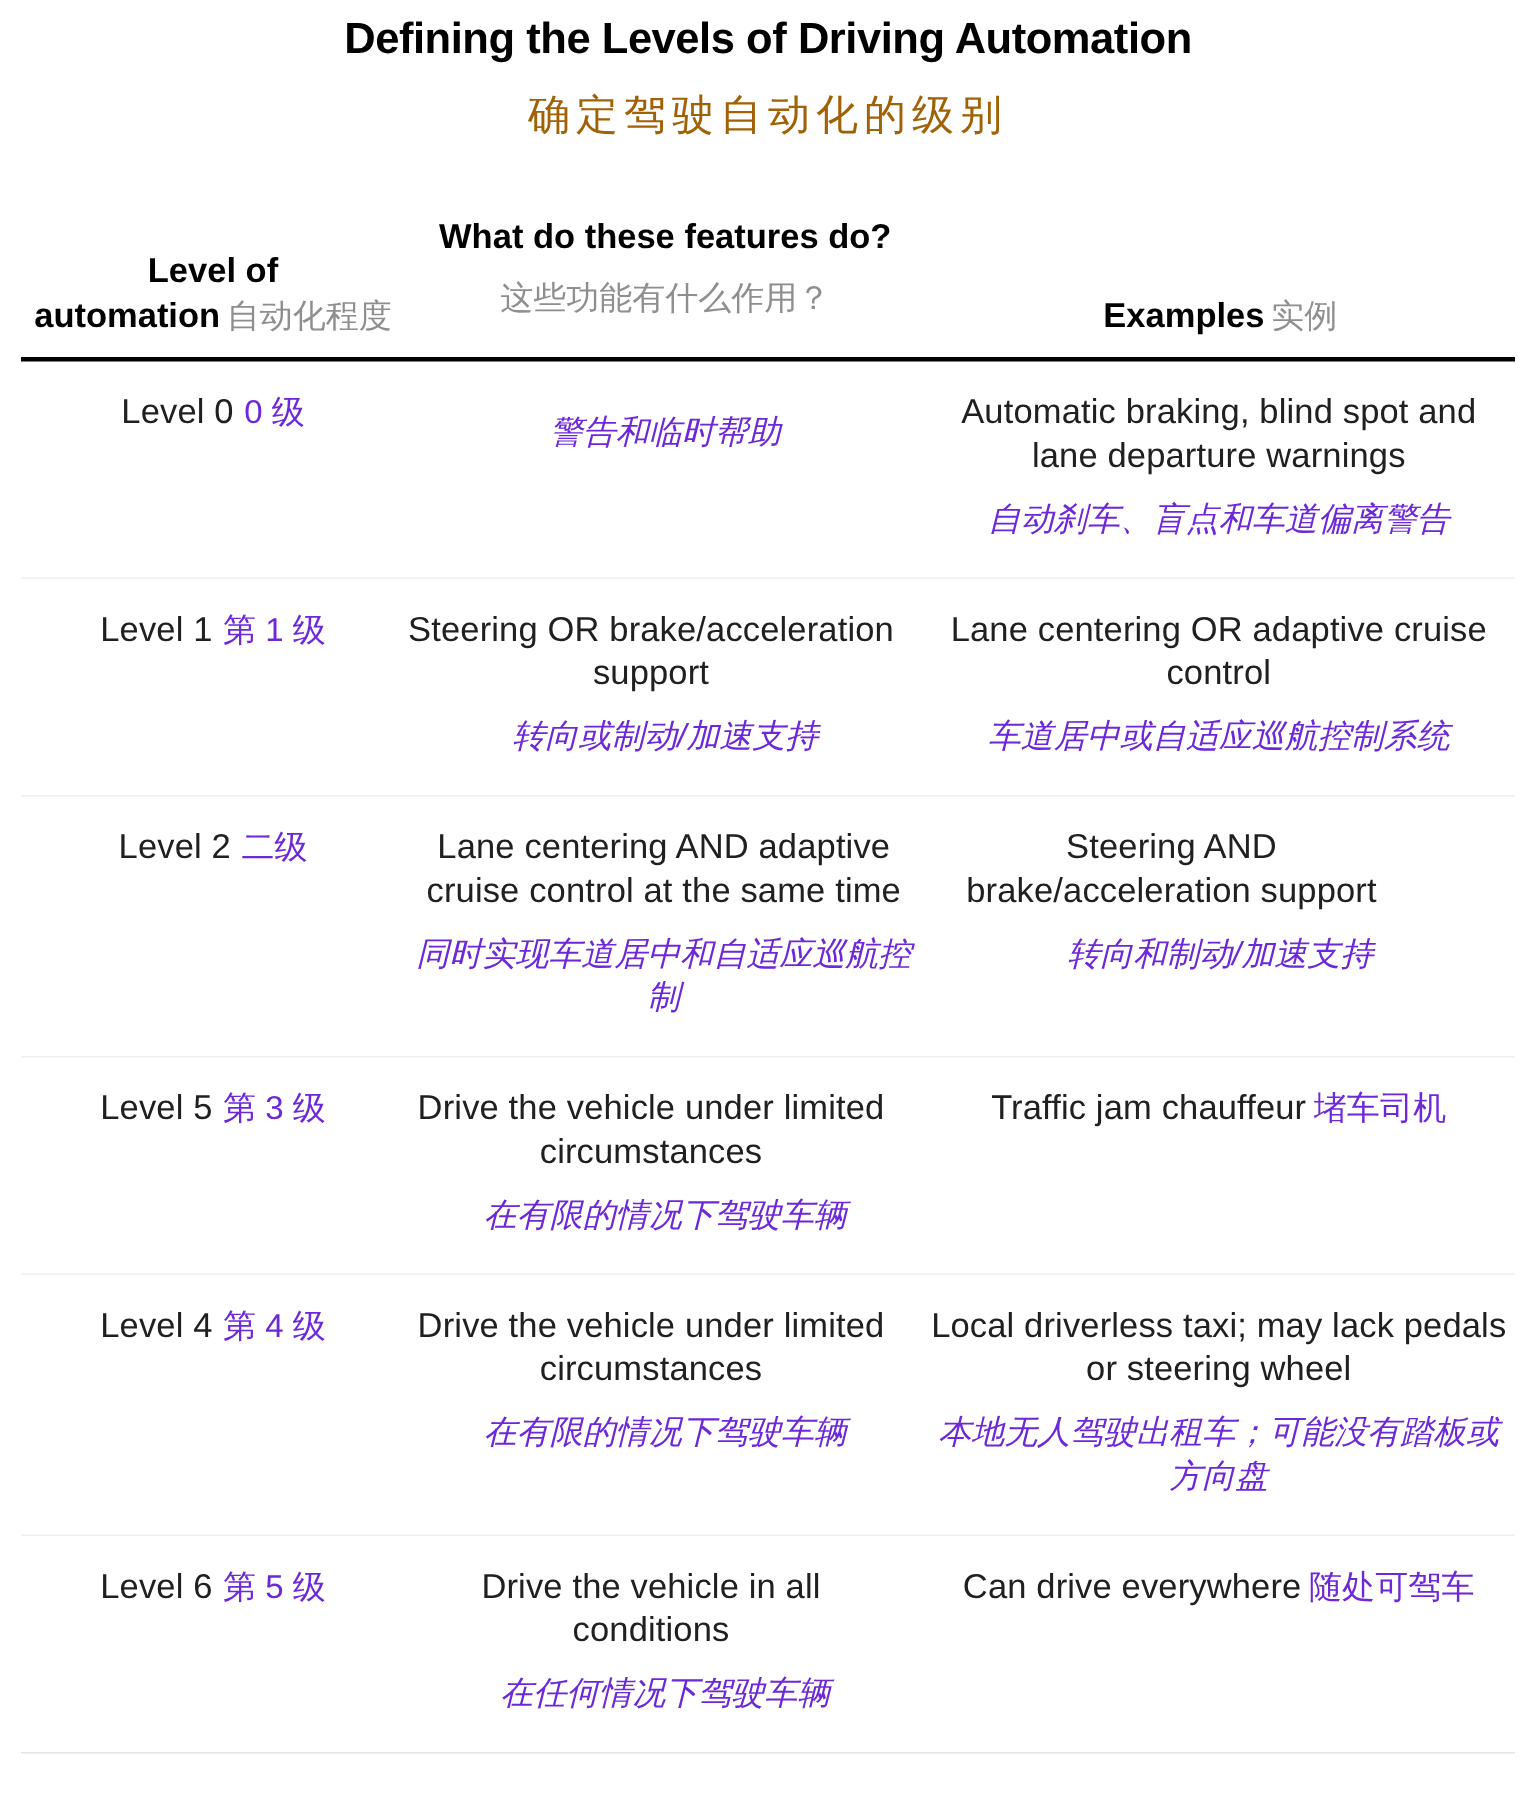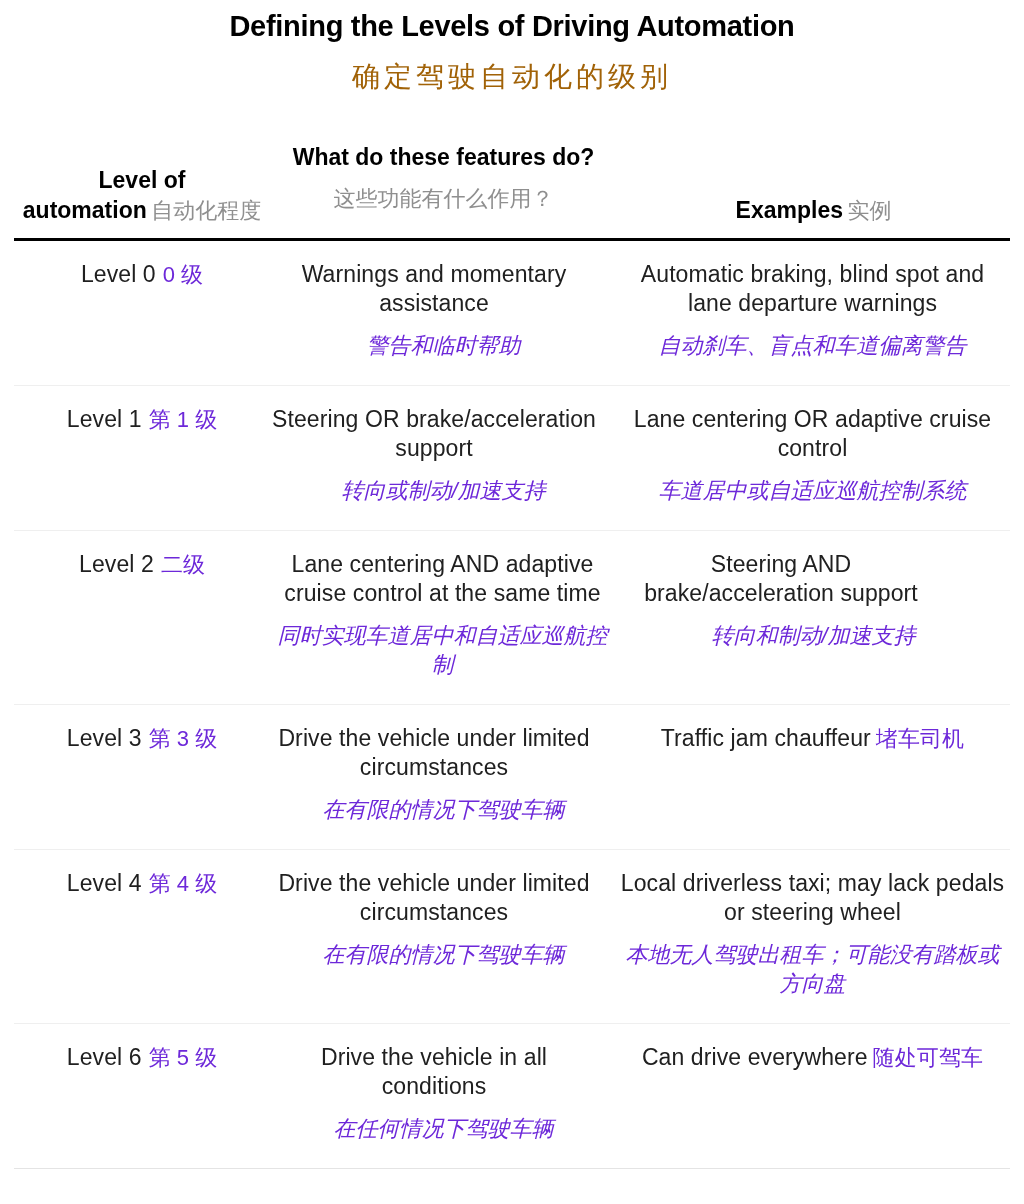--- a/index.html
+++ b/index.html
@@ -122,21 +122,20 @@
       <span class="zh">实例</span>
     </div>
   </div>
 
   <div class="tbody" id="table-body">
     <div class="row">
       <div class="cell cell-level">
         <span class="en-text lv-en">Level 0</span><span class="zh-text lv-zh">0 级</span>
       </div>
       <div class="cell cell-features">
-        <div class="en-text ft-en">Warnings and momentary assistance</div>
         <div class="zh-text zh-block ft-zh">警告和临时帮助</div>
       </div>
       <div class="cell cell-examples">
         <div class="en-text">
           <span class="ex-en">Automatic braking, blind spot and lane departure warnings</span>
         </div>
         <div class="zh-text zh-block ex-zh-block">自动刹车、盲点和车道偏离警告</div>
       </div>
     </div>
 
@@ -167,21 +166,21 @@
         <div class="zh-text zh-block ex-zh-block">同时实现车道居中和自适应巡航控制</div>
       </div>
       <div class="cell cell-features">
         <div class="en-text ft-en">Steering AND brake/acceleration support</div>
         <div class="zh-text zh-block ft-zh">转向和制动/加速支持</div>
       </div>
     </div>
 
     <div class="row">
       <div class="cell cell-level">
-        <span class="en-text lv-en">Level 3</span><span class="zh-text lv-zh">第 3 级</span>
+        <span class="en-text lv-en">Level 5</span><span class="zh-text lv-zh">第 3 级</span>
       </div>
       <div class="cell cell-features">
         <div class="en-text ft-en">Drive the vehicle under limited circumstances</div>
         <div class="zh-text zh-block ft-zh">在有限的情况下驾驶车辆</div>
       </div>
       <div class="cell cell-examples inline">
         <div class="en-text">
           <span class="ex-en">Traffic jam chauffeur</span><span class="zh-text ex-zh-inline">堵车司机</span>
         </div>
 

